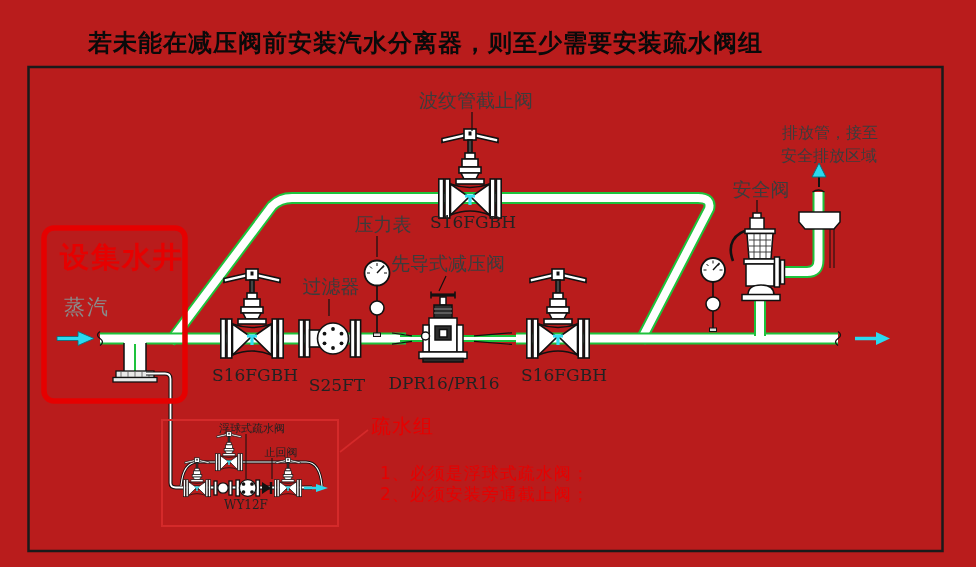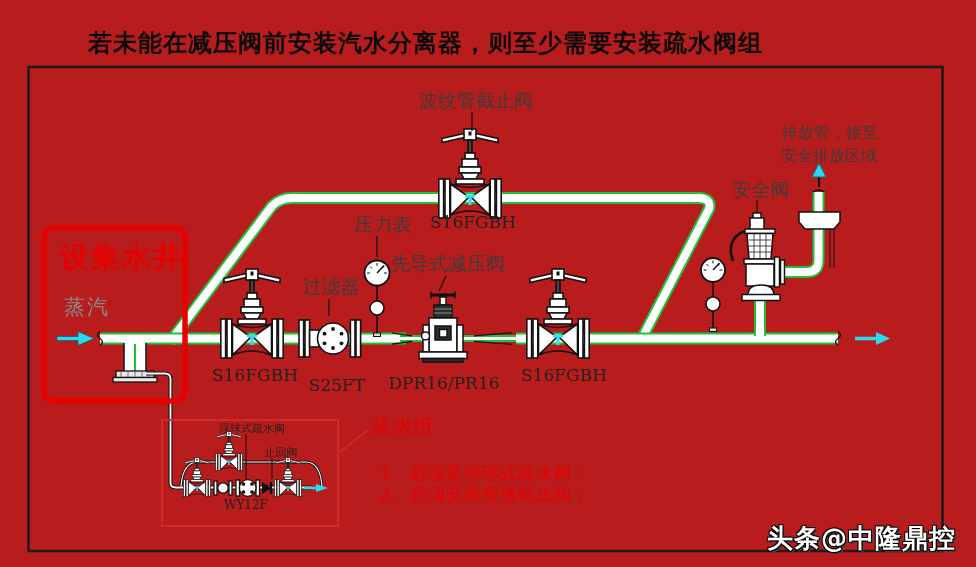--- a/index.html
+++ b/index.html
@@ -234,14 +234,13 @@
     <text x="444" y="389" text-anchor="middle" class="mdl">DPR16/PR16</text>
     <text x="564" y="381" text-anchor="middle" class="mdl">S16FGBH</text>
     <text x="252" y="432" text-anchor="middle" class="tiny">浮球式疏水阀</text>
     <text x="281" y="456" text-anchor="middle" class="tiny">止回阀</text>
     <text x="246" y="509" text-anchor="middle" class="mdl-s">WY12F</text>
     <text x="371" y="433" class="red grp-lbl">疏水组</text>
     <text x="380" y="479" class="red note">1、必须是浮球式疏水阀；</text>
     <text x="380" y="500" class="red note">2、必须安装旁通截止阀；</text>
   </svg>
 
-  <div class="watermark">头条@中隆鼎控</div>
 </div>
 
 </body></html>

